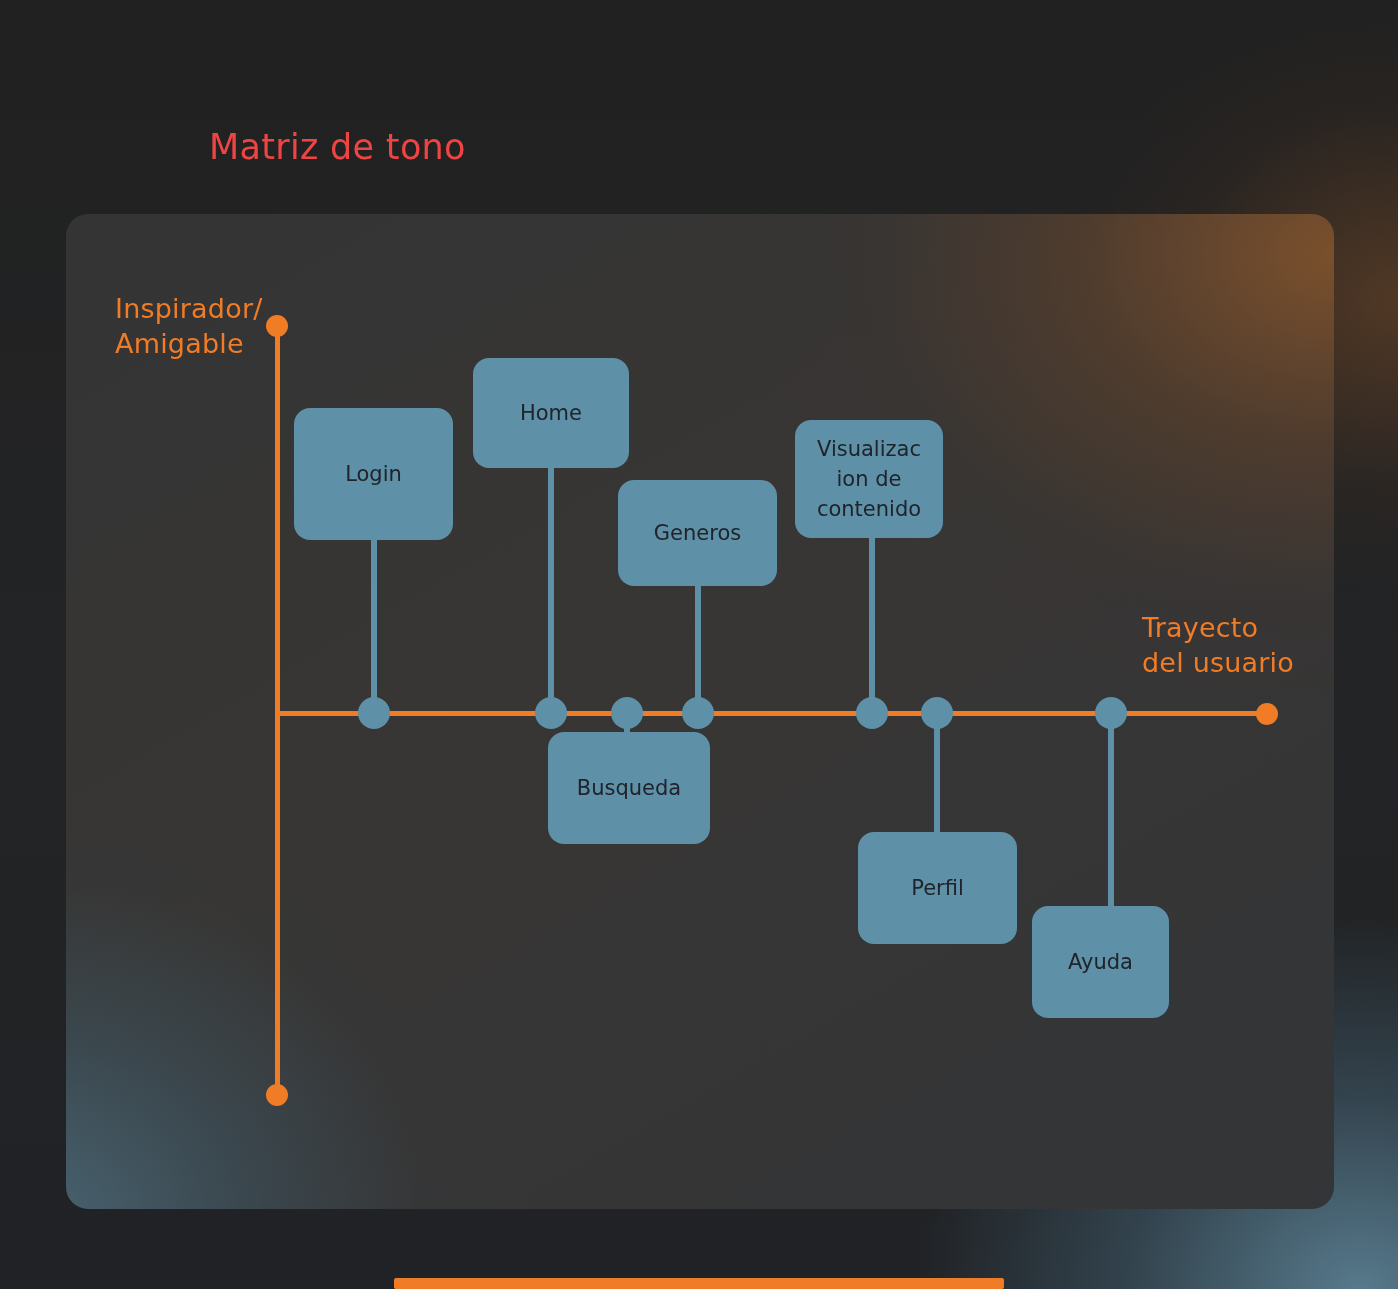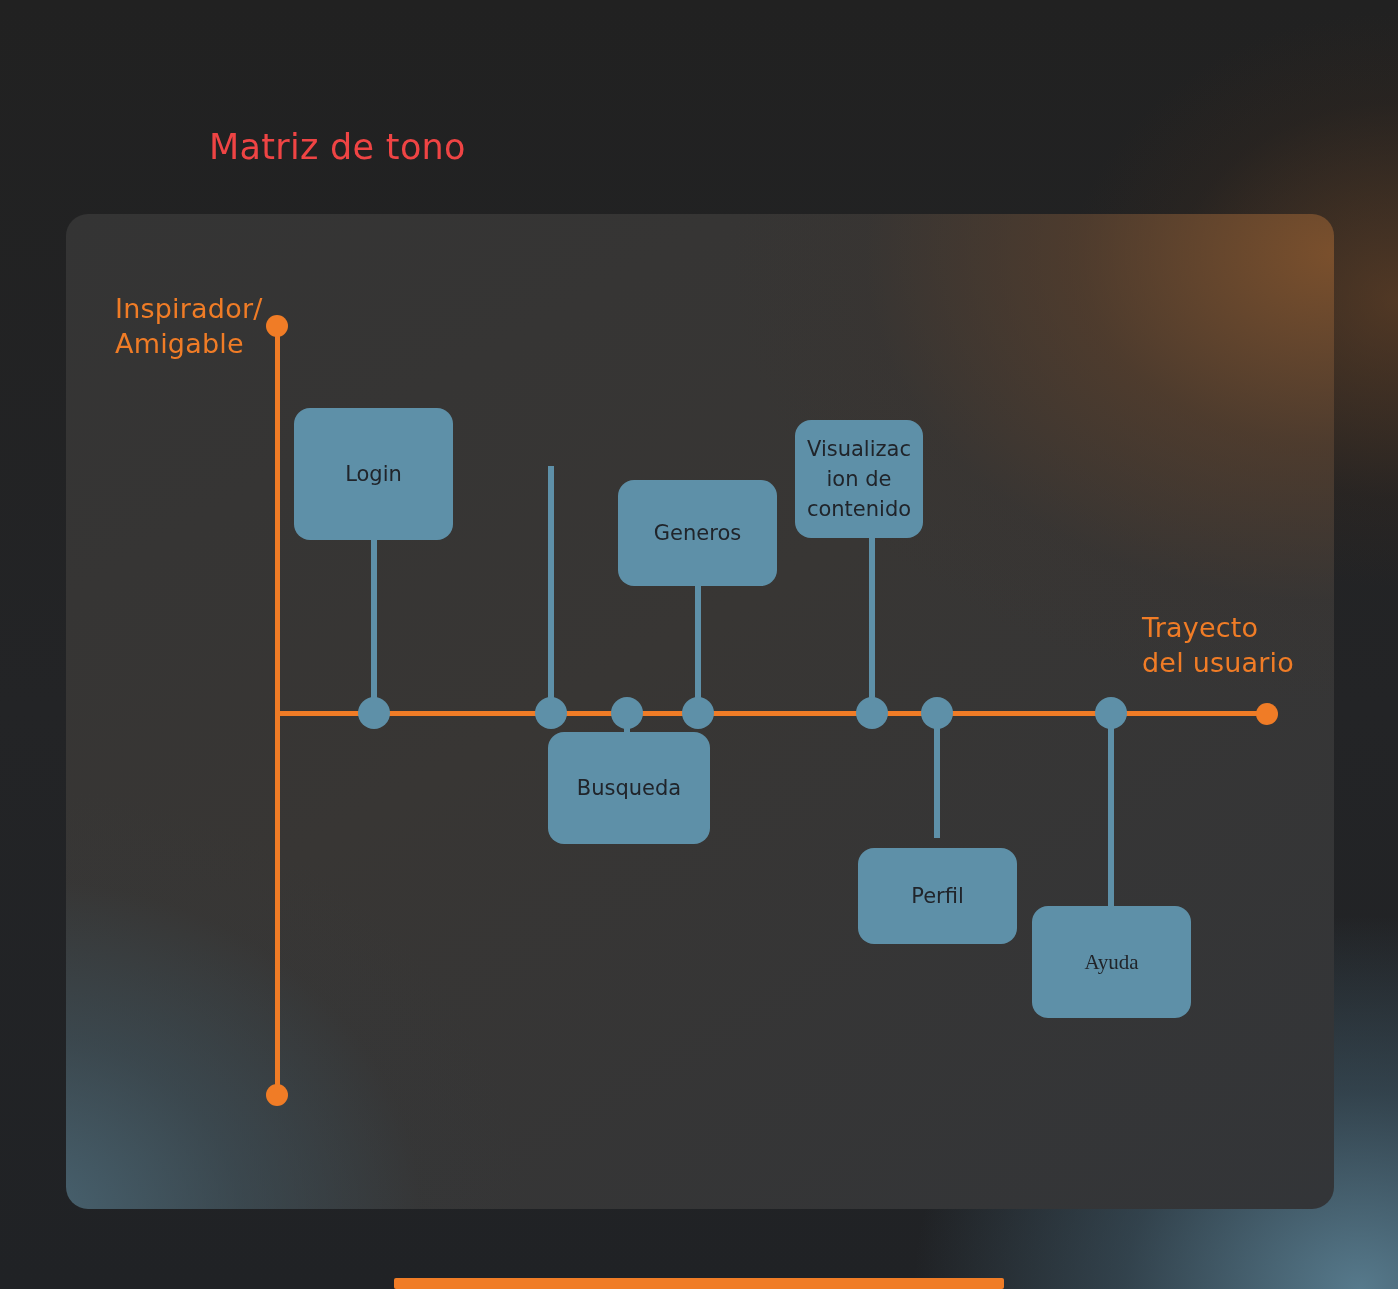--- a/index.html
+++ b/index.html
@@ -157,41 +157,42 @@
 
     <div class="axis-label" id="label-top">Inspirador/
 Amigable</div>
     <div class="axis-label" id="label-right">Trayecto
 del usuario</div>
 
     <div class="node" style="left:228px; top:194px; width:159px; height:132px;">Login</div>
     <div class="stem" style="left:305px; top:298px; height:200px;"></div>
     <div class="dot" style="left:292px; top:483px;"></div>
 
+    <div class="node" style="left:407px; top:144px; width:156px; height:110px;">Home</div>
     <div class="stem" style="left:482px; top:252px; height:246px;"></div>
     <div class="dot" style="left:469px; top:483px;"></div>
 
     <div class="dot" style="left:545px; top:483px;"></div>
     <div class="stem" style="left:558px; top:500px; height:32px;"></div>
     <div class="node" style="left:482px; top:518px; width:162px; height:112px;">Busqueda</div>
 
     <div class="node" style="left:552px; top:266px; width:159px; height:106px;">Generos</div>
     <div class="stem" style="left:629px; top:370px; height:128px;"></div>
     <div class="dot" style="left:616px; top:483px;"></div>
 
-    <div class="node" style="left:729px; top:206px; width:128px; height:118px;">Visualizac
+    <div class="node" style="left:729px; top:206px; width:148px; height:118px;">Visualizac
 ion de
 contenido</div>
     <div class="stem" style="left:803px; top:322px; height:176px;"></div>
     <div class="dot" style="left:790px; top:483px;"></div>
 
     <div class="dot" style="left:855px; top:483px;"></div>
     <div class="stem" style="left:868px; top:500px; height:124px;"></div>
-    <div class="node" style="left:792px; top:634px; width:159px; height:96px;">Perfil</div>
+    <div class="node" style="left:792px; top:618px; width:159px; height:112px;">Perfil</div>
 
     <div class="dot" style="left:1029px; top:483px;"></div>
     <div class="stem" style="left:1042px; top:500px; height:198px;"></div>
-    <div class="node" style="left:966px; top:692px; width:159px; height:112px;font-family:Liberation Serif, serif;">Ayuda</div>
+    <div class="node" style="left:966px; top:692px; width:137px; height:112px;">Ayuda</div>
 
   </div>
 </div>
 
 <div id="bottom-bar"></div>
 
 </body></html>

